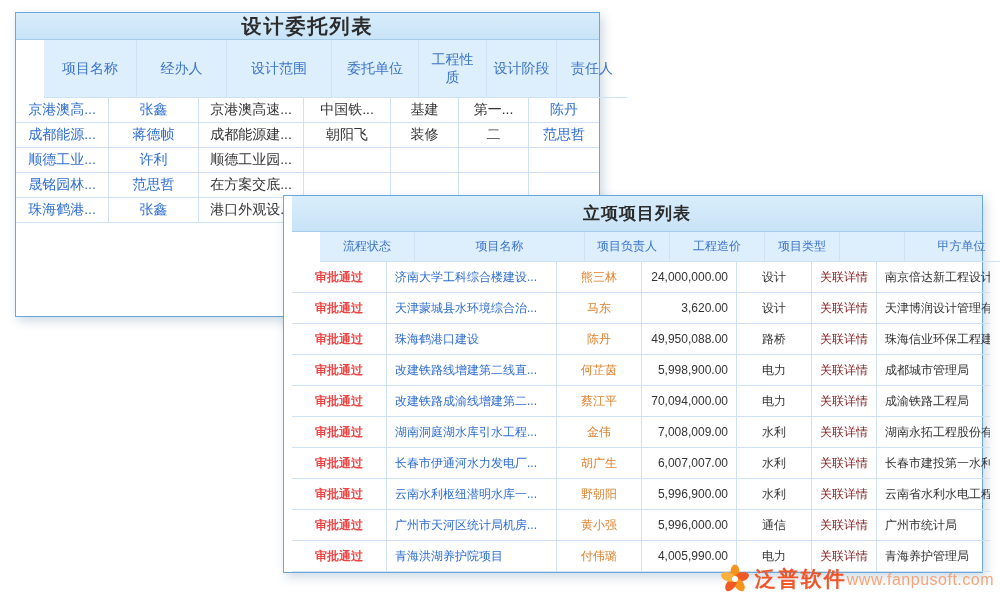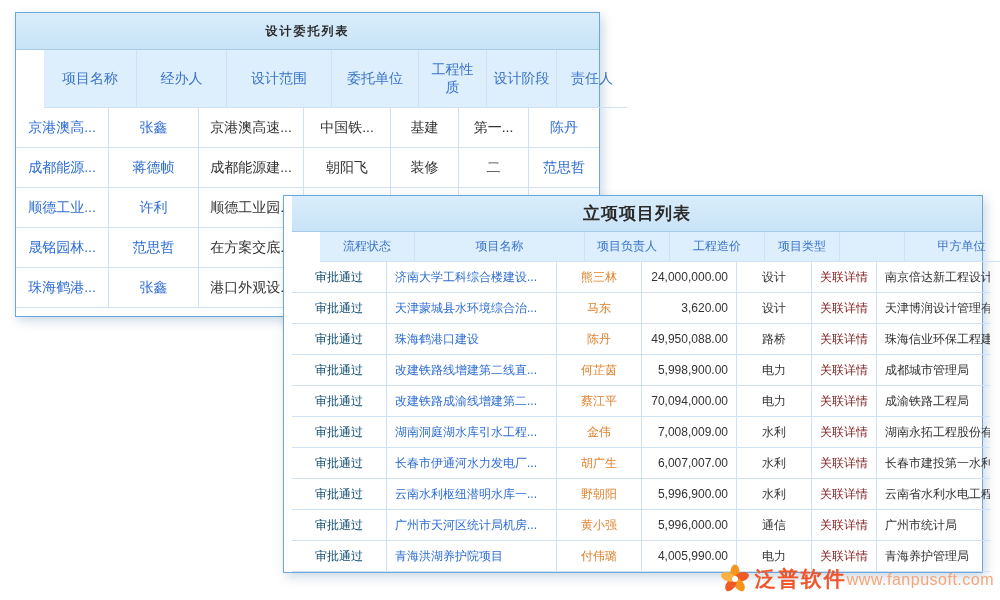--- a/index.html
+++ b/index.html
@@ -19,21 +19,21 @@
   }
   #win1 { left:15px; top:12px; width:585px; height:305px; z-index:1; }
   #win2 { left:283px; top:195px; width:700px; height:378px; z-index:2;padding-left:8px; }
 
   .titlebar {
     display:flex; align-items:center; justify-content:center;
     background:linear-gradient(#d9edfb,#c8e3f7);
     border-bottom:1px solid #a5cbe9;
     font-weight:bold; color:#2b2b2b;
   }
-  #win1 .titlebar { height:37px; font-size:12px; letter-spacing:2px; }
+  #win1 .titlebar { height:27px; font-size:20px; letter-spacing:2px; }
   #win2 .titlebar { height:36px; font-size:17px; letter-spacing:1px; }
 
   .grid-row { display:grid; }
   #win1 .grid-row { grid-template-columns:93px 90px 105px 87px 68px 70px 70px; }
   #win2 .grid-row { grid-template-columns:95px 170px 85px 95px 75px 65px 113px; }
 
   .header-row { background:#ddeefc; color:#3b74c9;margin-left:28px; }
   #win1 .header-row { height:58px; font-size:14px; }
   #win2 .header-row { height:30px; font-size:12px; }
 
@@ -41,26 +41,26 @@
     display:flex; align-items:center; justify-content:center;
     border-right:1px solid #cfe2f5;
     border-bottom:1px solid #cfe2f5;
     overflow:hidden;
     padding:0 6px;
     text-align:center;
     line-height:1.25;
   }
   .grid-row .cell:last-child { border-right:none; }
 
-  #win1 .data-row { height:40px; font-size:14px; }
+  #win1 .data-row { height:25px; font-size:14px; }
   #win2 .data-row { height:31px; font-size:12px; }
 
   .nowrap { white-space:nowrap; }
   .t-blue   { color:#2e6dd2; }
-  .t-green  { color:#0c4a6e; }
+  .t-green  { color:#ef4444;font-weight:bold; }
   .t-orange { color:#e0832f; }
   .t-red    { color:#7f1d1d; }
   .t-dark   { color:#333333; }
 
   #win2 .cell.align-left  { justify-content:flex-start; text-align:left; padding-left:8px; }
   #win2 .cell.align-right { justify-content:flex-end; text-align:right; padding-right:8px; }
 
   #logo {
     position:absolute; right:6px; bottom:6px; z-index:6;
     display:flex; align-items:center;

